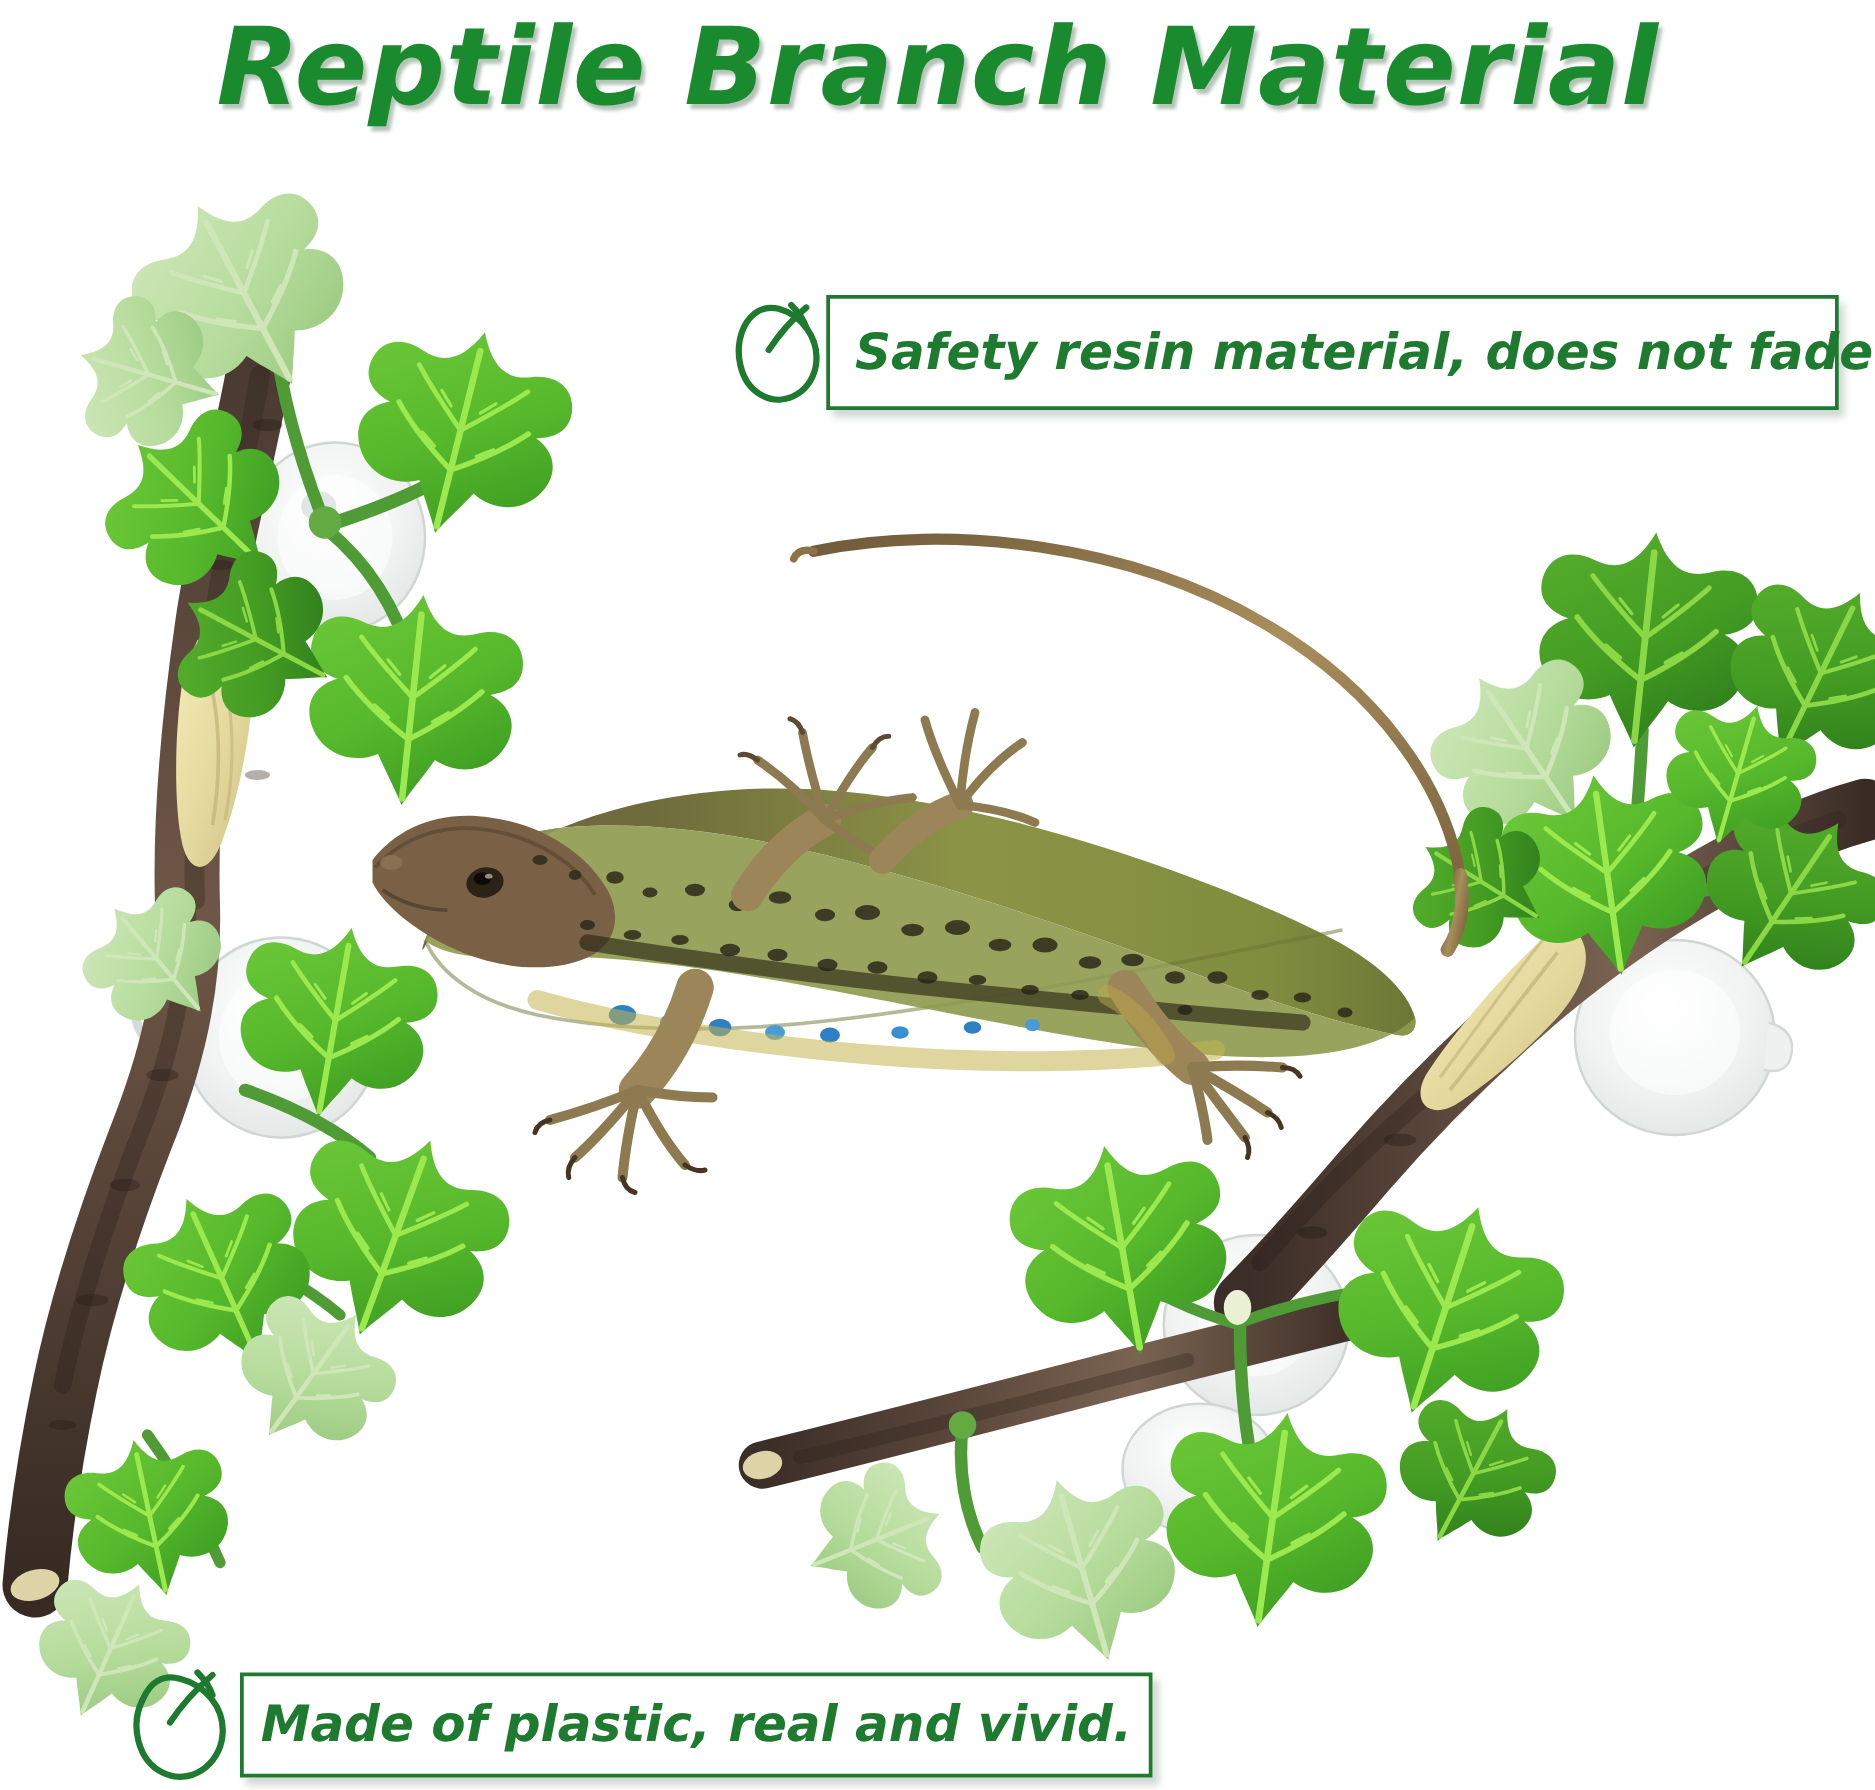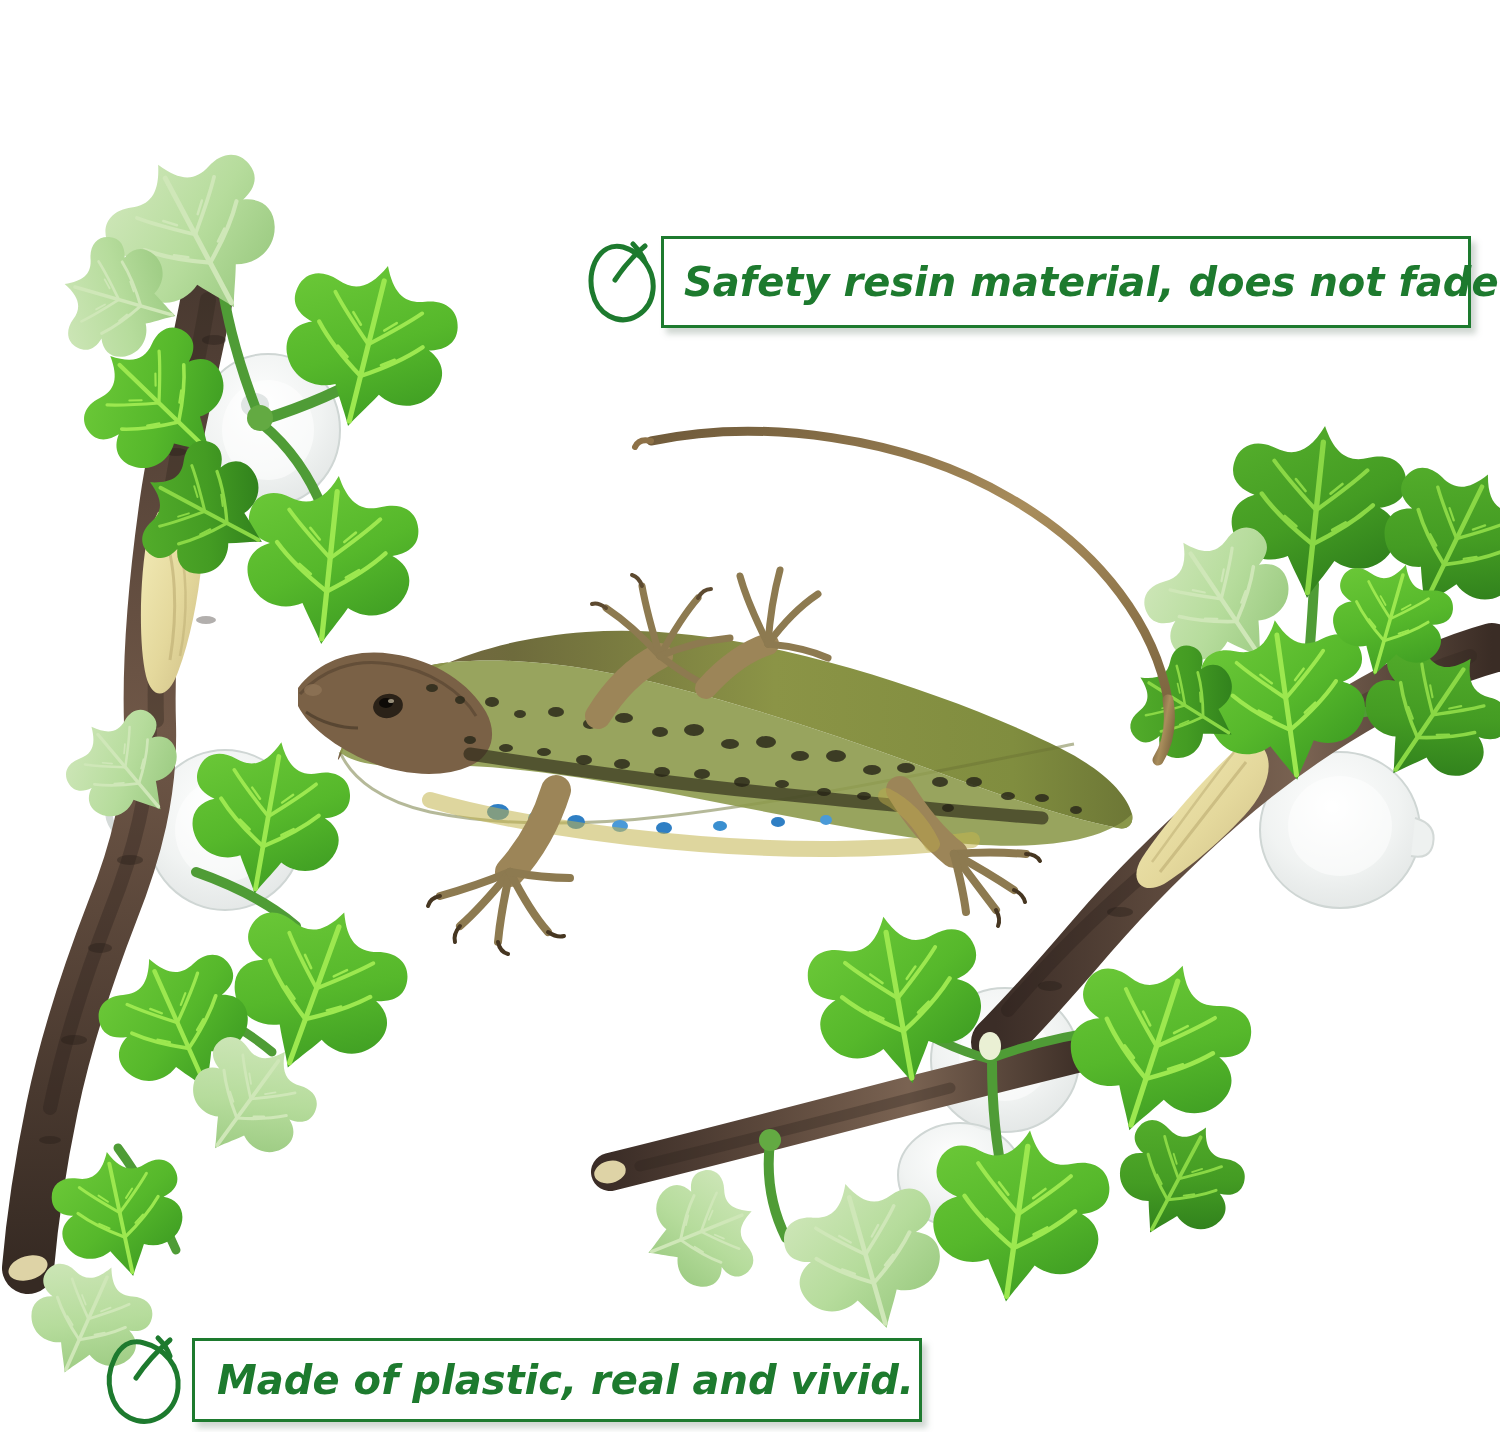--- a/index.html
+++ b/index.html
@@ -30,21 +30,21 @@
   .ctext{
     font-family:"DejaVu Sans",sans-serif;
     font-style:italic;font-weight:700;
     color:#1d7a2e;
     white-space:nowrap;
   }
   #callout-top{left:583px;top:236px;}
   #callout-top .cbox{width:810px;height:92px;padding:0 20px;}
   #callout-top .ctext{font-size:40px;}
   #callout-bottom{left:100px;top:1332px;}
-  #callout-bottom .cbox{width:730px;height:84px;padding:0 22px;}
+  #callout-bottom .cbox{width:730px;height:84px;padding:0 22px;justify-content:center;}
   #callout-bottom .ctext{font-size:40px;}
 
   svg.art{position:absolute;left:0;top:0;width:1500px;height:1432px;}
 </style>
 </head>
 <body>
 
 <div id="stage">
 
   <svg class="art" viewBox="0 0 1500 1432">
@@ -522,20 +522,21 @@
       </g>
       <g stroke="#463621" stroke-width="4" fill="none" stroke-linecap="round">
         <path d="M1026,854 q10,0 14,7"></path>
         <path d="M1014,890 q9,4 11,12"></path>
         <path d="M996,910 q5,9 2,16"></path>
       </g>
       <path d="M886,796 C906,806 922,824 932,844" stroke="#b9a84a" stroke-width="16" fill="none" opacity=".5" stroke-linecap="round"></path>
     </g>
   </svg>
 
+  <div id="title">Reptile Branch Material</div>
 
   <div class="callout" id="callout-top">
     <svg class="leaf-ico" width="78" height="92" viewBox="0 0 78 92">
       <path d="M12,26 C4,44 8,70 26,80 C46,91 68,76 70,54 C72,34 58,16 40,11
                C28,8 18,14 12,26 Z" fill="none" stroke="#1d7a2e" stroke-width="5" stroke-linecap="round"></path>
       <path d="M32,44 C40,32 50,20 62,10" fill="none" stroke="#1d7a2e" stroke-width="5" stroke-linecap="round"></path>
       <path d="M50,8 C56,14 60,20 62,26" fill="none" stroke="#1d7a2e" stroke-width="5" stroke-linecap="round"></path>
     </svg>
     <div class="cbox">
       <span class="ctext">Safety resin material, does not fade.</span>

